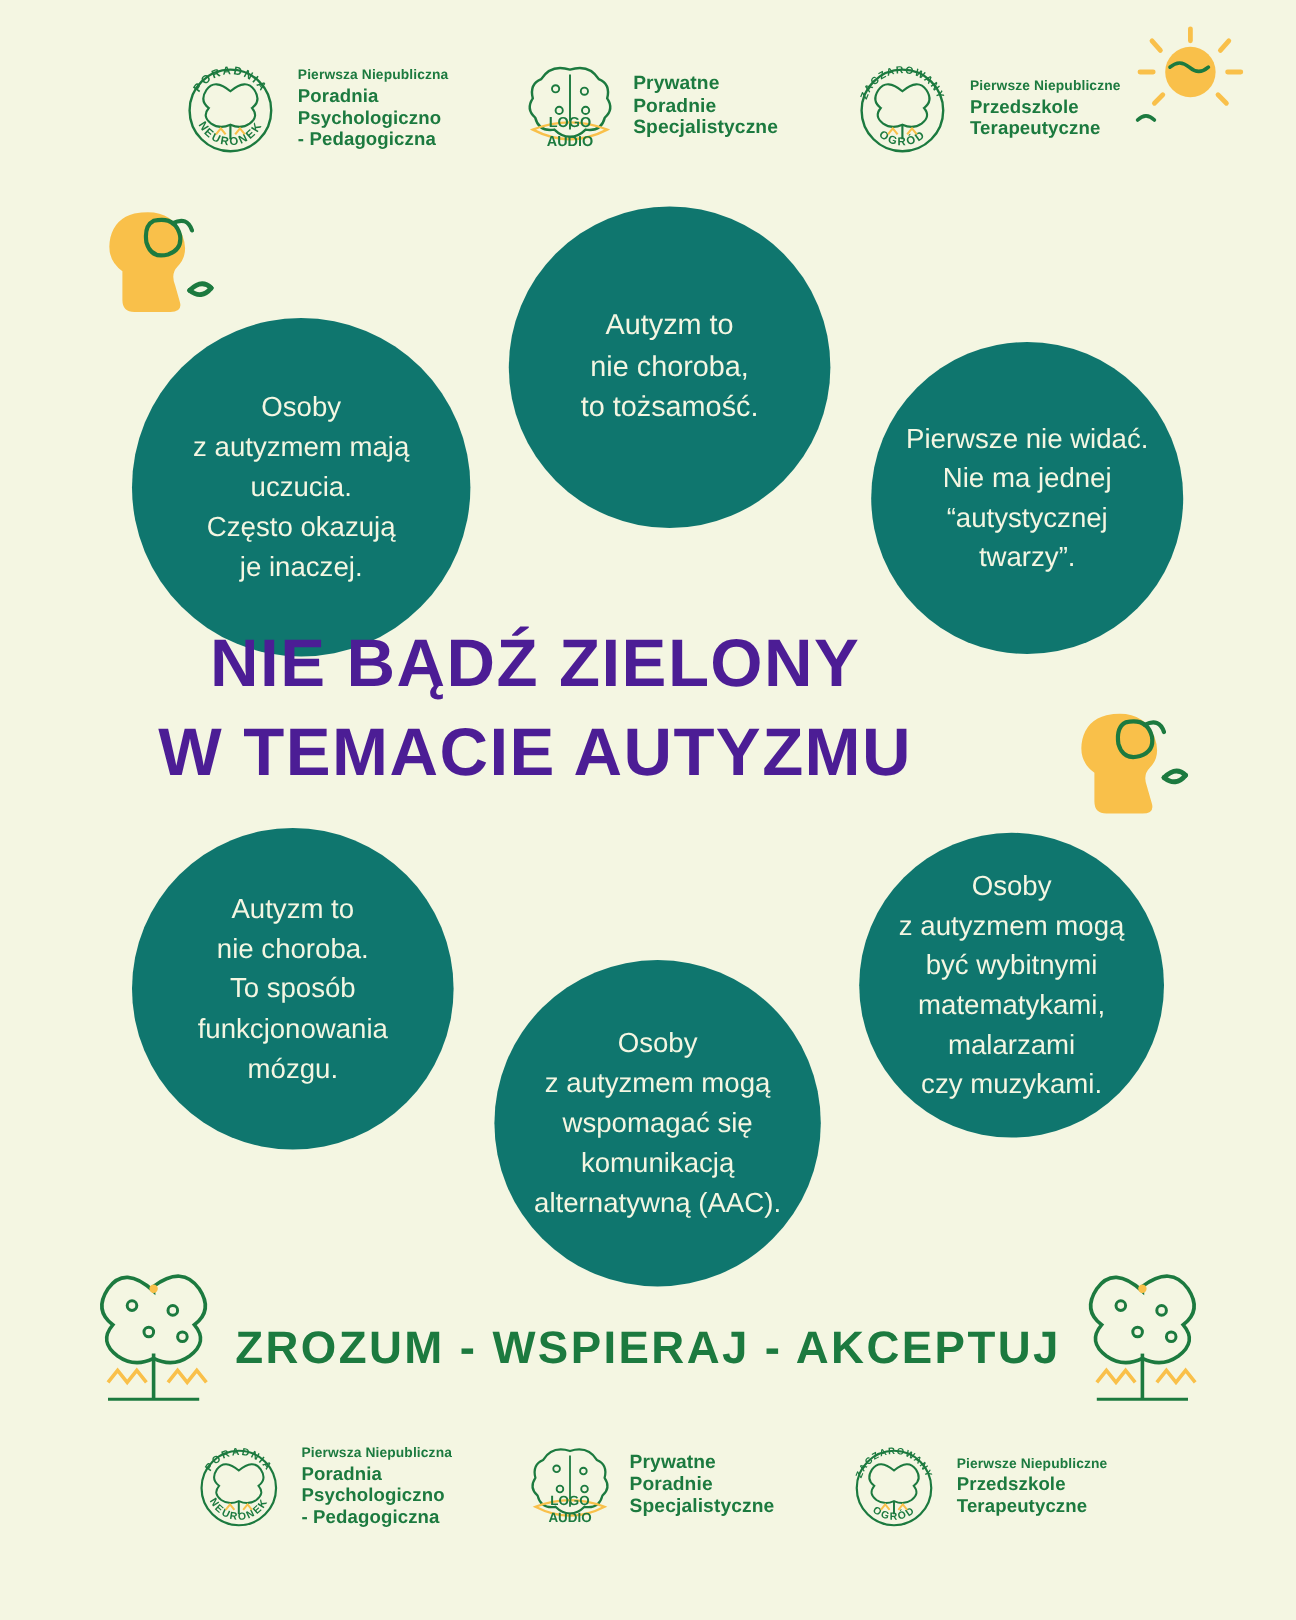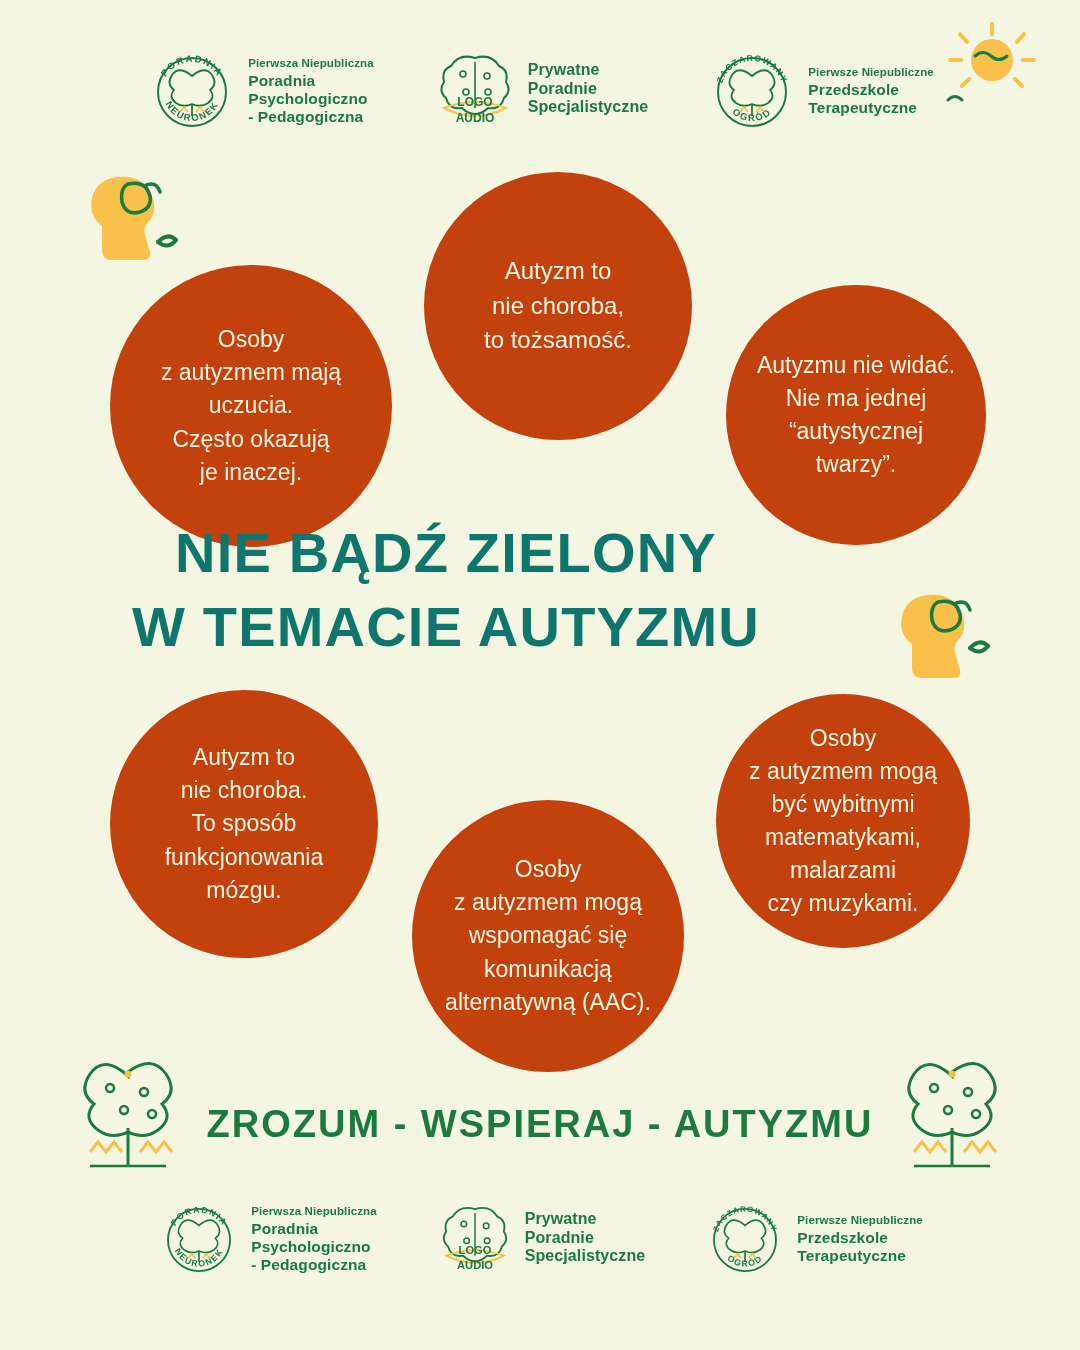--- a/index.html
+++ b/index.html
@@ -52,21 +52,21 @@
     color: #1c7a3f;
     display: block;
     letter-spacing: .1px;
   }
   .logo-text.audio .big { font-size: 16px; }
 
   
   .circle {
     position: absolute;
     border-radius: 50%;
-    background: #c2410c;
+    background: #0f766e;
     color: #f4f6e2;
     display: flex;
     align-items: center;
     justify-content: center;
     text-align: center;
     line-height: 1.44;
     padding: 12px;
     white-space: pre-line;
   }
 
@@ -76,21 +76,21 @@
   #circle-left-lower { left: 110px; top: 690px; width: 268px; height: 268px; font-size: 23px; }
   #circle-bottom-center { left: 412px; top: 800px; width: 272px; height: 272px; font-size: 23px; }
   #circle-right-lower { left: 716px; top: 694px; width: 254px; height: 254px; font-size: 23px; }
 
   
   .headline {
     position: absolute;
     left: 0; top: 516px;
     width: 892px;
     text-align: center;
-    color: #0f766e;
+    color: #4c1d95;
     font-size: 56px;
     font-weight: bold;
     letter-spacing: 1.2px;
     line-height: 1.33;
     white-space: pre-line;
   }
 
   
   .slogan {
     position: absolute;
@@ -253,21 +253,21 @@
   </div>
 
   <div class="circle" id="circle-top-center">Autyzm to
 nie choroba,
 to tożsamość.</div>
   <div class="circle" id="circle-left-upper">Osoby
 z autyzmem mają
 uczucia.
 Często okazują
 je inaczej.</div>
-  <div class="circle" id="circle-right-upper">Autyzmu nie widać.
+  <div class="circle" id="circle-right-upper">Pierwsze nie widać.
 Nie ma jednej
 “autystycznej
 twarzy”.</div>
   <div class="circle" id="circle-left-lower">Autyzm to
 nie choroba.
 To sposób
 funkcjonowania
 mózgu.</div>
   <div class="circle" id="circle-bottom-center">Osoby
 z autyzmem mogą
@@ -277,21 +277,21 @@
   <div class="circle" id="circle-right-lower">Osoby
 z autyzmem mogą
 być wybitnymi
 matematykami,
 malarzami
 czy muzykami.</div>
 
   <div class="headline">NIE BĄDŹ ZIELONY
 W TEMACIE AUTYZMU</div>
 
-  <div class="slogan">ZROZUM - WSPIERAJ - AUTYZMU</div>
+  <div class="slogan">ZROZUM - WSPIERAJ - AKCEPTUJ</div>
 
   <div class="logo-bar bottom">
 
     <div class="logo-unit">
       <svg class="logo-mark" width="84" height="84" viewBox="0 0 92 92">
         <circle cx="46" cy="46" r="34" stroke="#1c7a3f" stroke-width="2" fill="none"></circle>
         <path id="arcTop3" d="M16 46 a30 30 0 0 1 60 0" fill="none"></path>
         <path id="arcBot3" d="M17 46 a29 29 0 0 0 58 0" fill="none"></path>
         <text font-family="Liberation Sans, sans-serif" font-size="9.5" font-weight="bold" fill="#1c7a3f" letter-spacing="1.6">
           <textPath href="#arcTop3" startOffset="50%" text-anchor="middle">PORADNIA</textPath>

